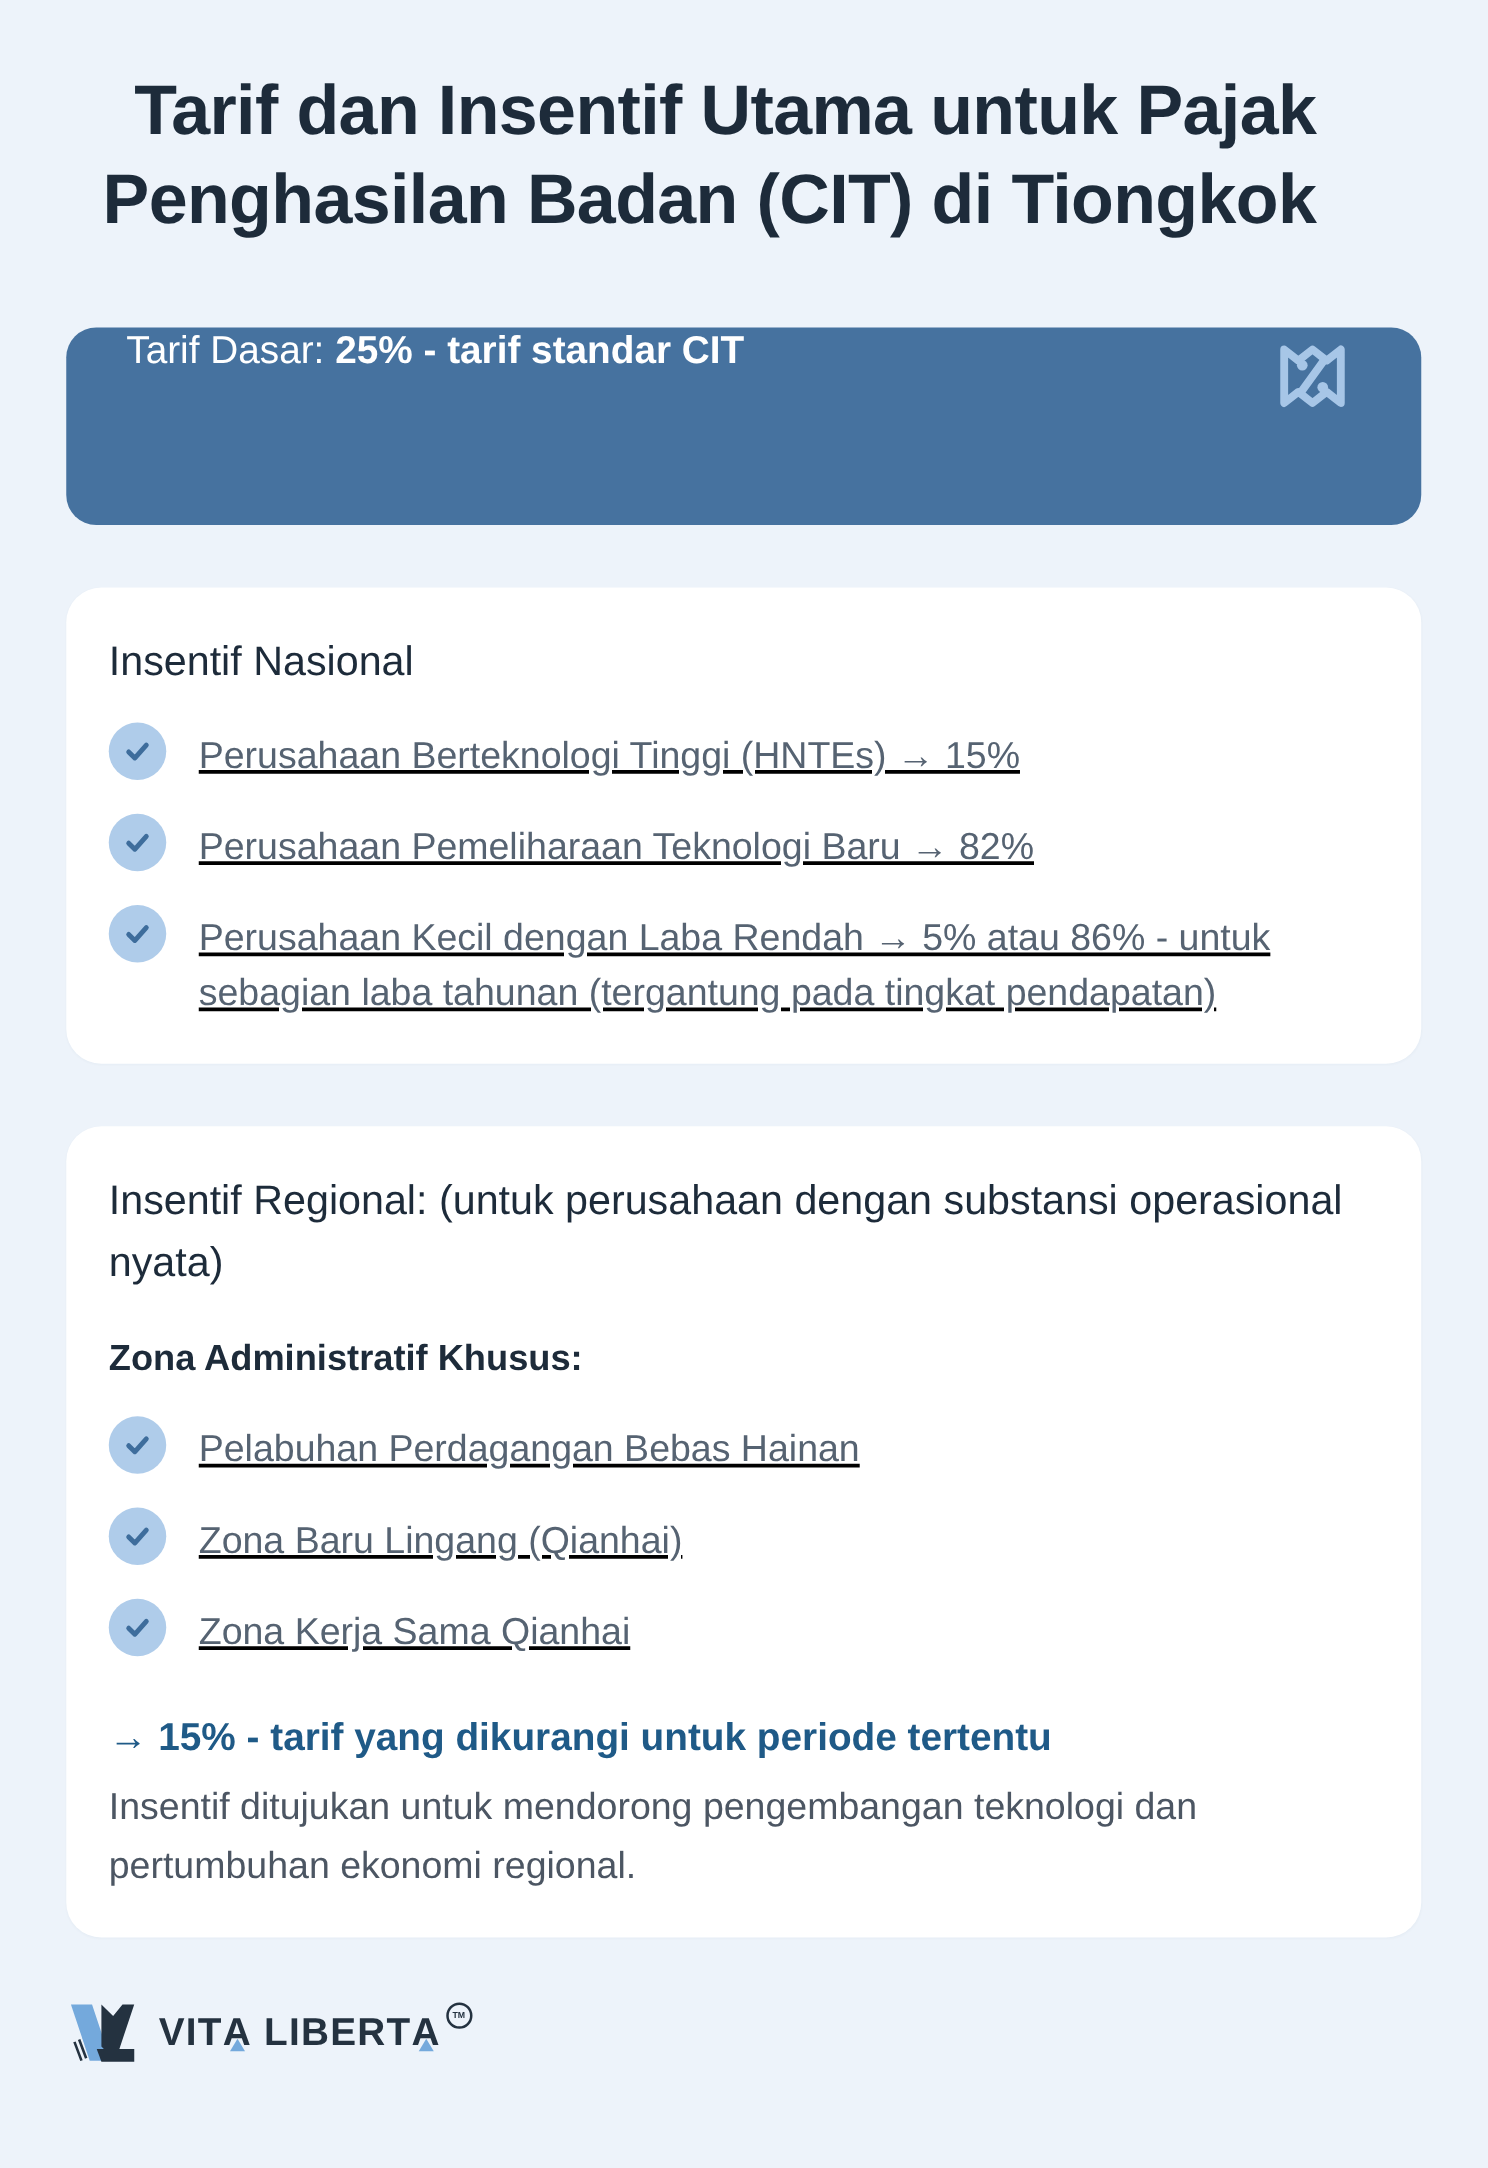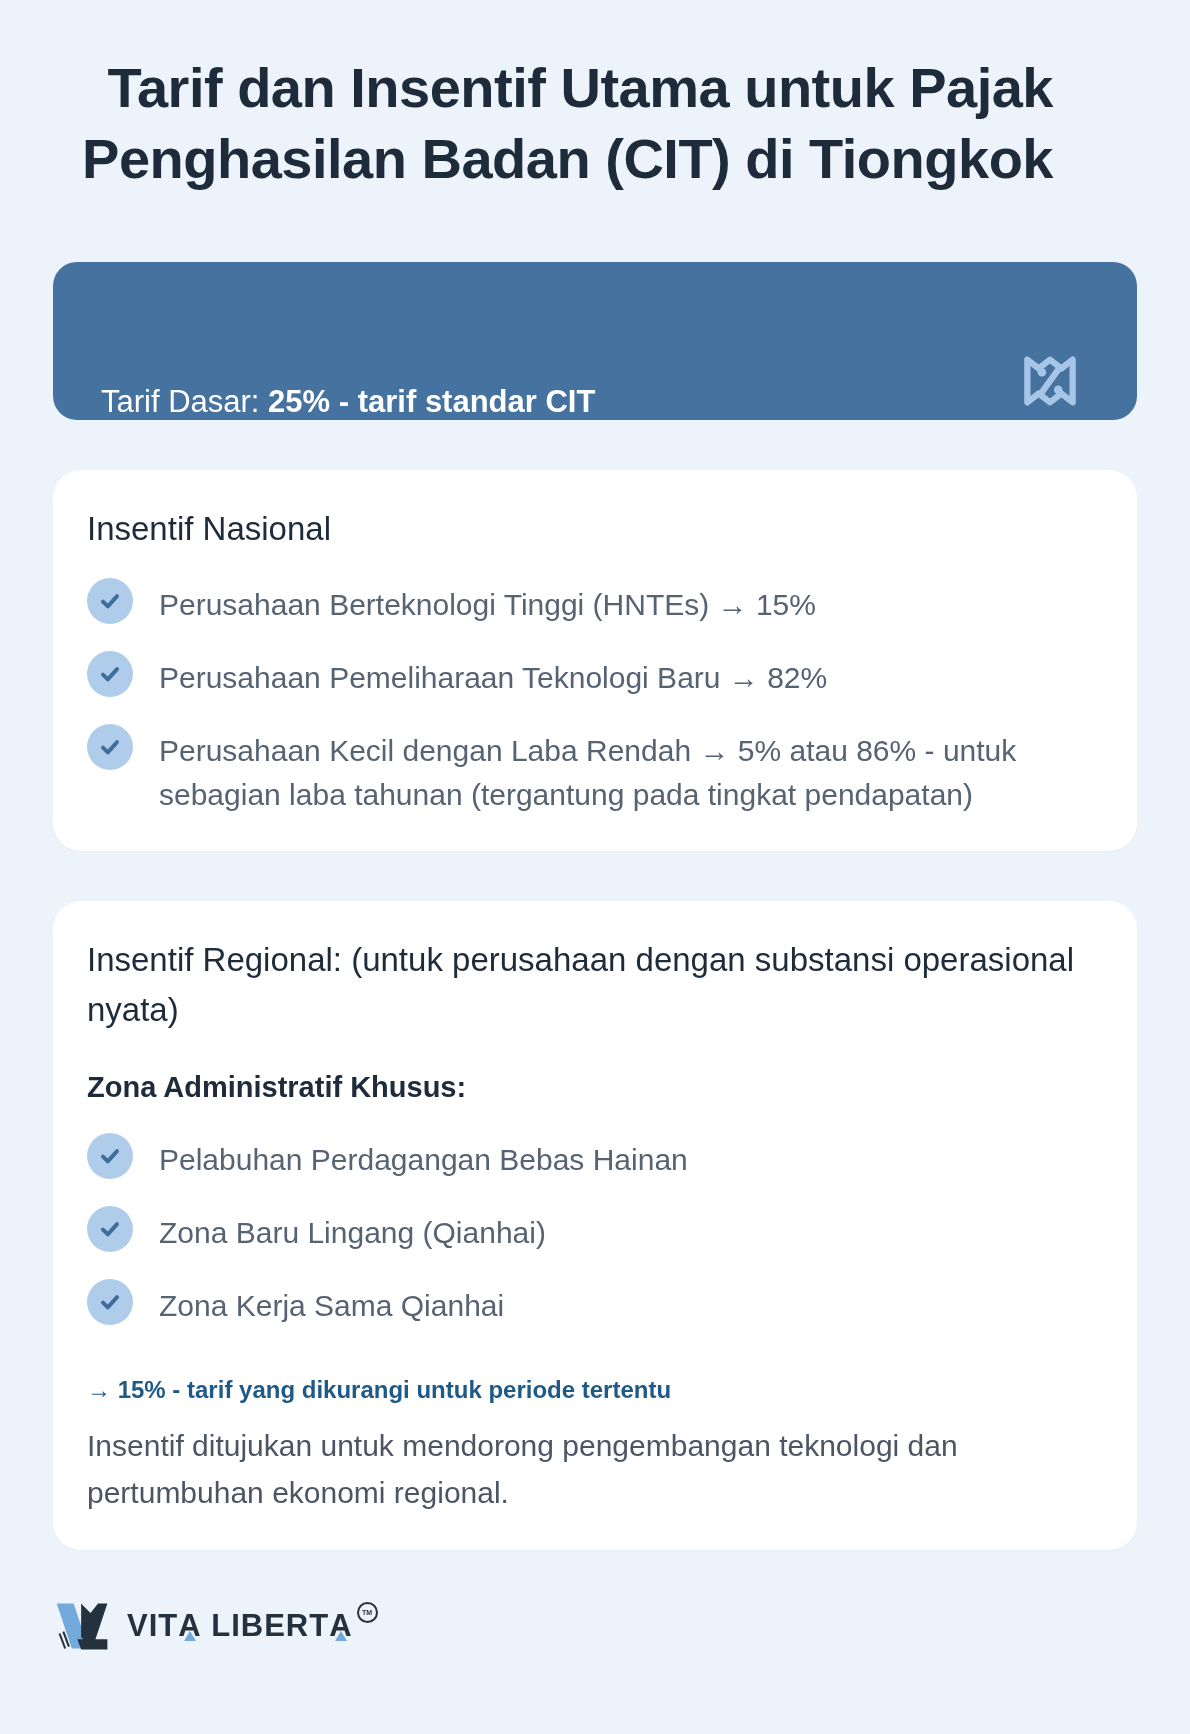--- a/index.html
+++ b/index.html
@@ -22,21 +22,21 @@
     color:var(--heading,#1D2B3A);
     text-align:right;
   }
 
   
   .banner{
     margin-top:68px;
     height:158px;
     background:var(--banner-bg,#46729F);
     border-radius:24px;
-    display:flex;align-items:flex-end;justify-content:space-between;
+    display:flex;align-items:flex-start;justify-content:space-between;
     padding:0 48px;box-sizing:border-box;
   }
   .banner-text{margin:0;font-size:31px;color:#FFFFFF;font-weight:400;}
   .banner-text strong{font-weight:700;}
   .ticket{width:78px;height:78px;display:block;color:var(--banner-icon,#A7C6E7);}
   .ticket svg{width:100%;height:100%;display:block;}
 
   
   .card{
     margin-top:50px;
@@ -49,36 +49,36 @@
     margin:0;
     font-size:33px;line-height:50px;font-weight:400;
     color:var(--heading,#1D2B3A);
   }
   .card h3{
     margin:30px 0 0 0;
     font-size:29px;line-height:44px;font-weight:700;
     color:var(--heading,#1D2B3A);
   }
   .items{margin-top:6px;}
-  .item{display:flex;align-items:flex-start;margin-top:24px;}
+  .item{display:flex;align-items:flex-start;margin-top:24px;text-decoration:underline;}
   .check{
     flex:none;width:46px;height:46px;border-radius:50%;
     background:var(--check-circle,#AFCCEA);
     color:var(--check-mark,#3E6D9C);
     display:flex;align-items:center;justify-content:center;
   }
   .check svg{width:26px;height:26px;display:block;}
   .item-text{
     margin-left:26px;padding-top:5px;
     font-size:30px;line-height:44px;
     color:var(--body-text,#566372);
   }
   .highlight{
     margin:38px 0 0 0;
-    font-size:24px;line-height:48px;font-weight:700;
+    font-size:31px;line-height:48px;font-weight:700;
     color:var(--accent-blue,#1F5A87);
   }
   .note{
     margin:8px 0 0 0;
     font-size:30px;line-height:47px;
     color:var(--note-text,#4C5663);
   }
 
   
   .footer{margin-top:46px;display:flex;align-items:center;text-align:center;}

